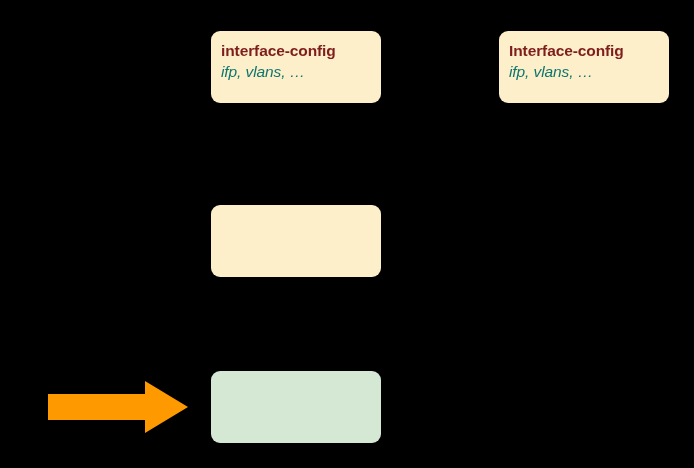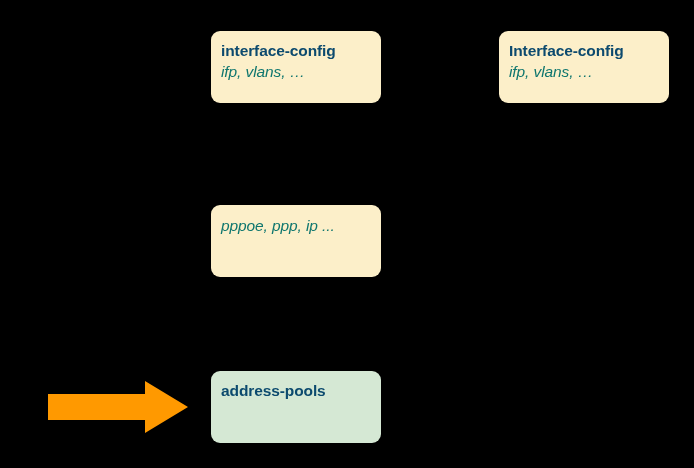--- a/index.html
+++ b/index.html
@@ -19,21 +19,21 @@
     position: absolute;
     box-sizing: border-box;
     border-radius: 9px;
     padding: 10px 0 0 10px;
     line-height: 1.32;
   }
   .node-title {
     display: block;
     font-weight: bold;
     font-size: 15.5px;
-    color: #0c4a6e;
+    color: #7f1d1d;
     letter-spacing: -0.1px;
     white-space: nowrap;
   }
   .node-sub {
     display: block;
     font-style: italic;
     font-size: 15.5px;
     color: #0f766e;
     letter-spacing: -0.1px;
     white-space: nowrap;
@@ -52,25 +52,23 @@
     <span class="node-title">interface-config</span>
     <span class="node-sub">ifp, vlans, …</span>
   </div>
 
   <div class="node" id="node-1" style="left: 499px; top: 31px; width: 170px; height: 72px; background: rgb(252, 239, 201);">
     <span class="node-title">Interface-config</span>
     <span class="node-sub">ifp, vlans, …</span>
   </div>
 
   <div class="node" id="node-2" style="left: 211px; top: 205px; width: 170px; height: 72px; background: rgb(252, 239, 201);">
-    <span class="node-sub">pppoe, ppp, ip ...</span>
   </div>
 
   <div class="node" id="node-3" style="left: 211px; top: 371px; width: 170px; height: 72px; background: rgb(213, 232, 212);">
-    <span class="node-title">address-pools</span>
   </div>
 
   <div class="arrow" id="pointer-arrow" style="left: 48px; top: 381px; width: 140px; height: 52px;">
     <svg id="arrow-svg" viewBox="0 0 140 52" preserveAspectRatio="none" width="140" height="52">
       <polygon id="arrow-poly" points="0,13 97,13 97,0 140,26 97,52 97,39 0,39" fill="#FF9900"></polygon>
     </svg>
   </div>
 
 </div>
 

